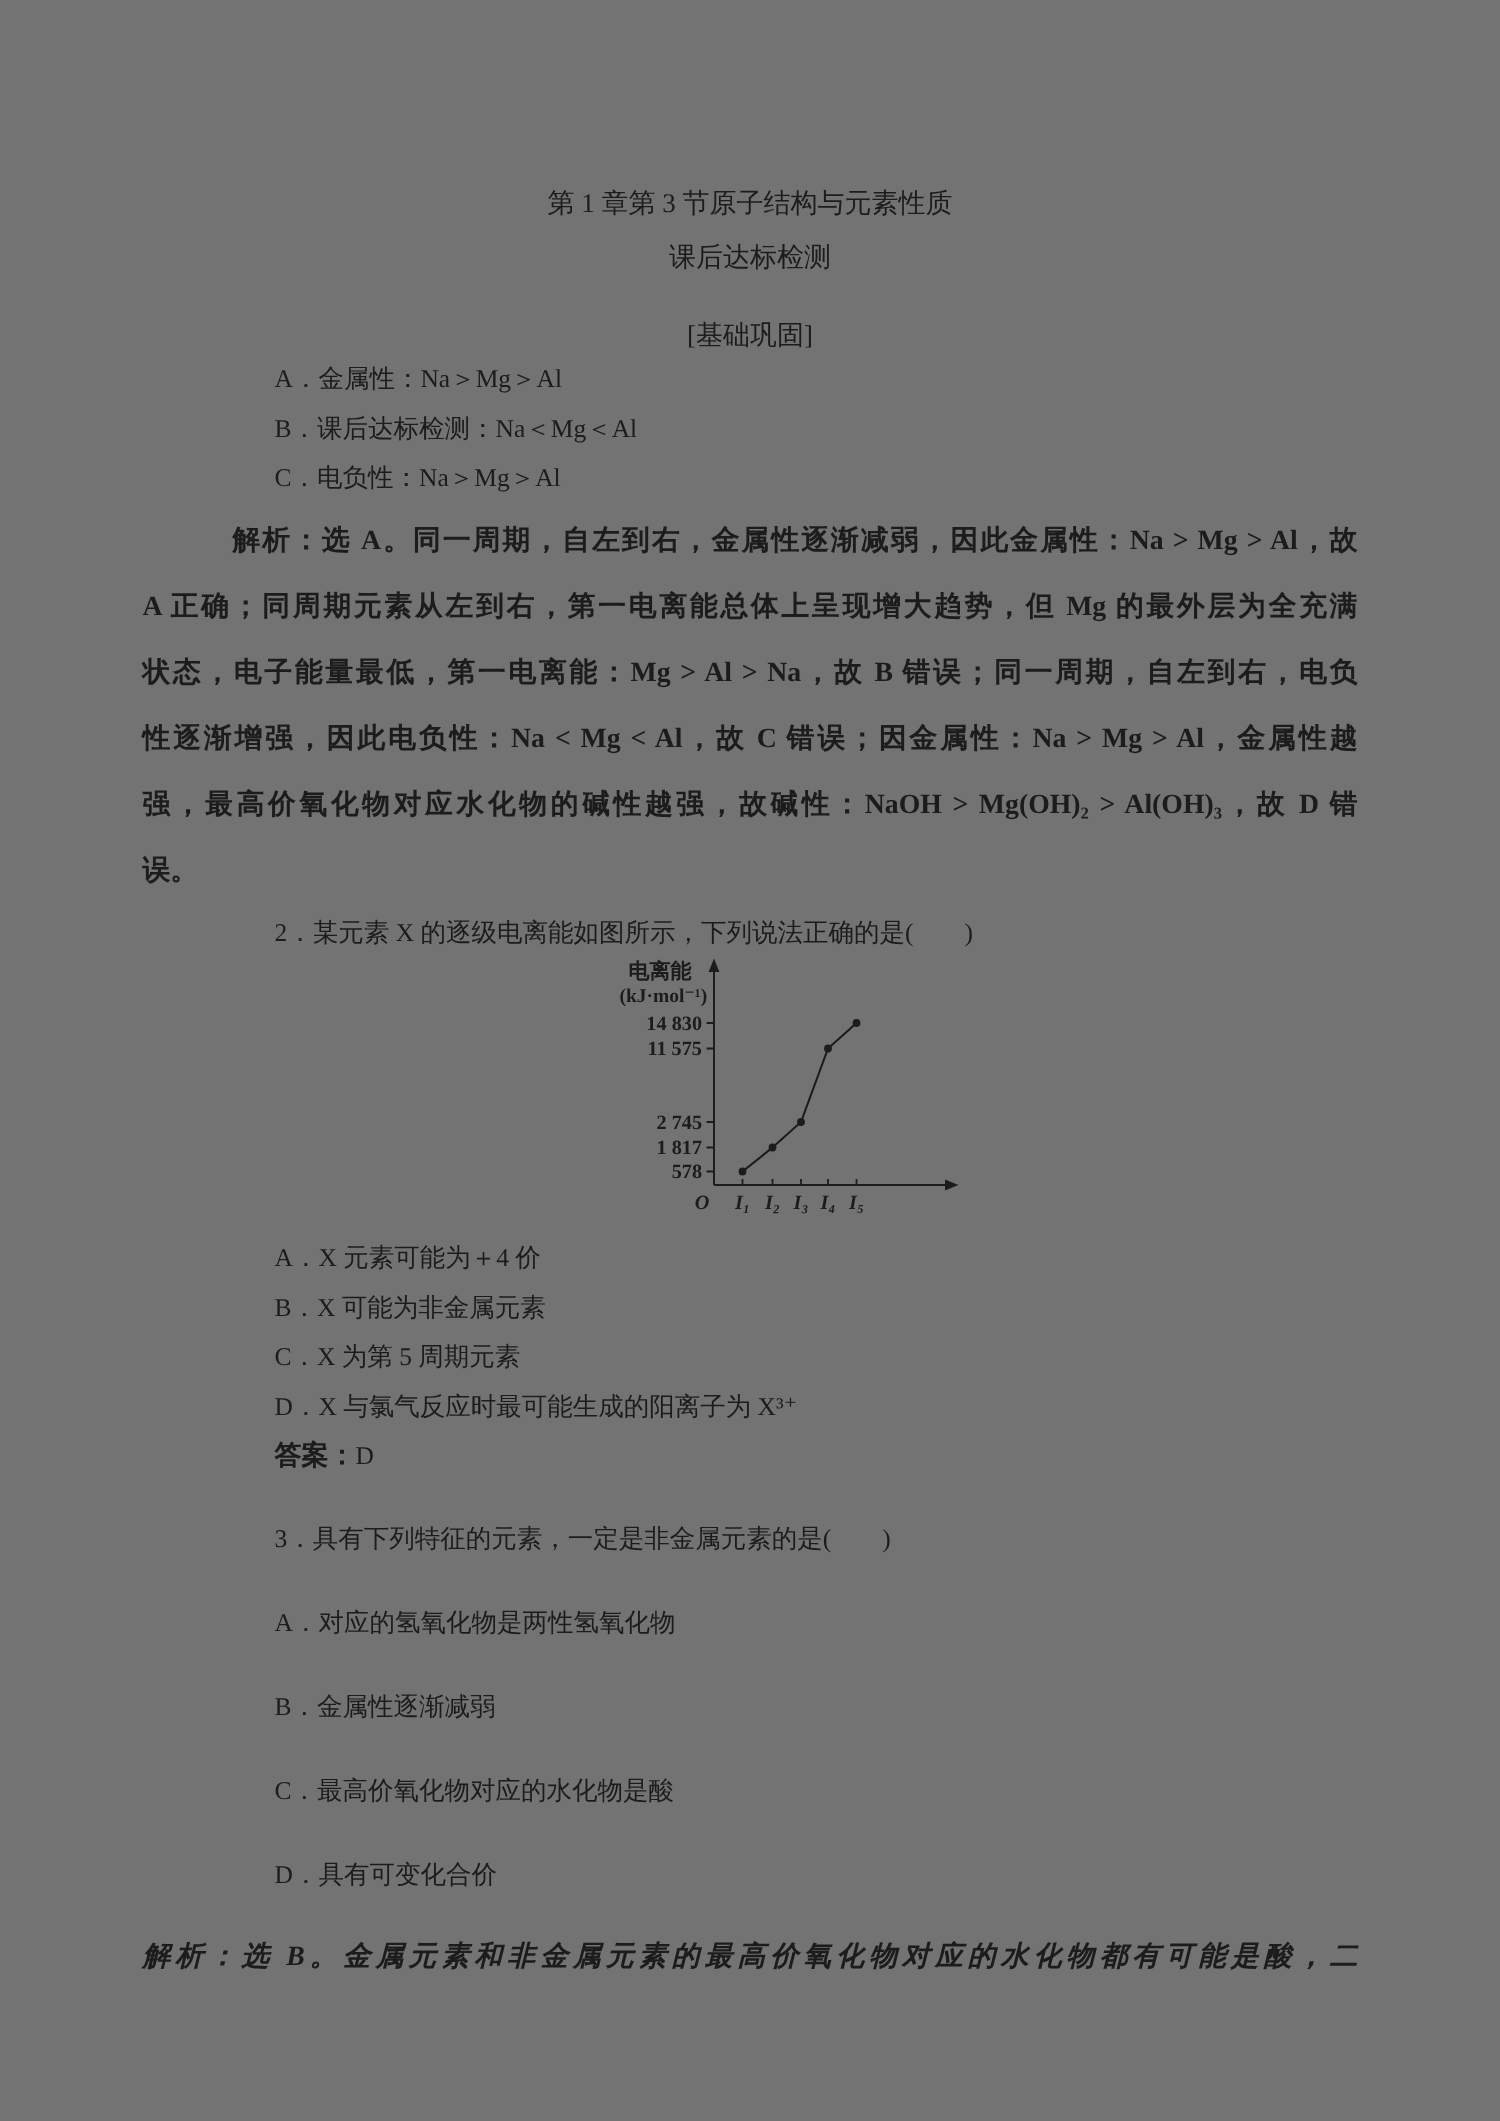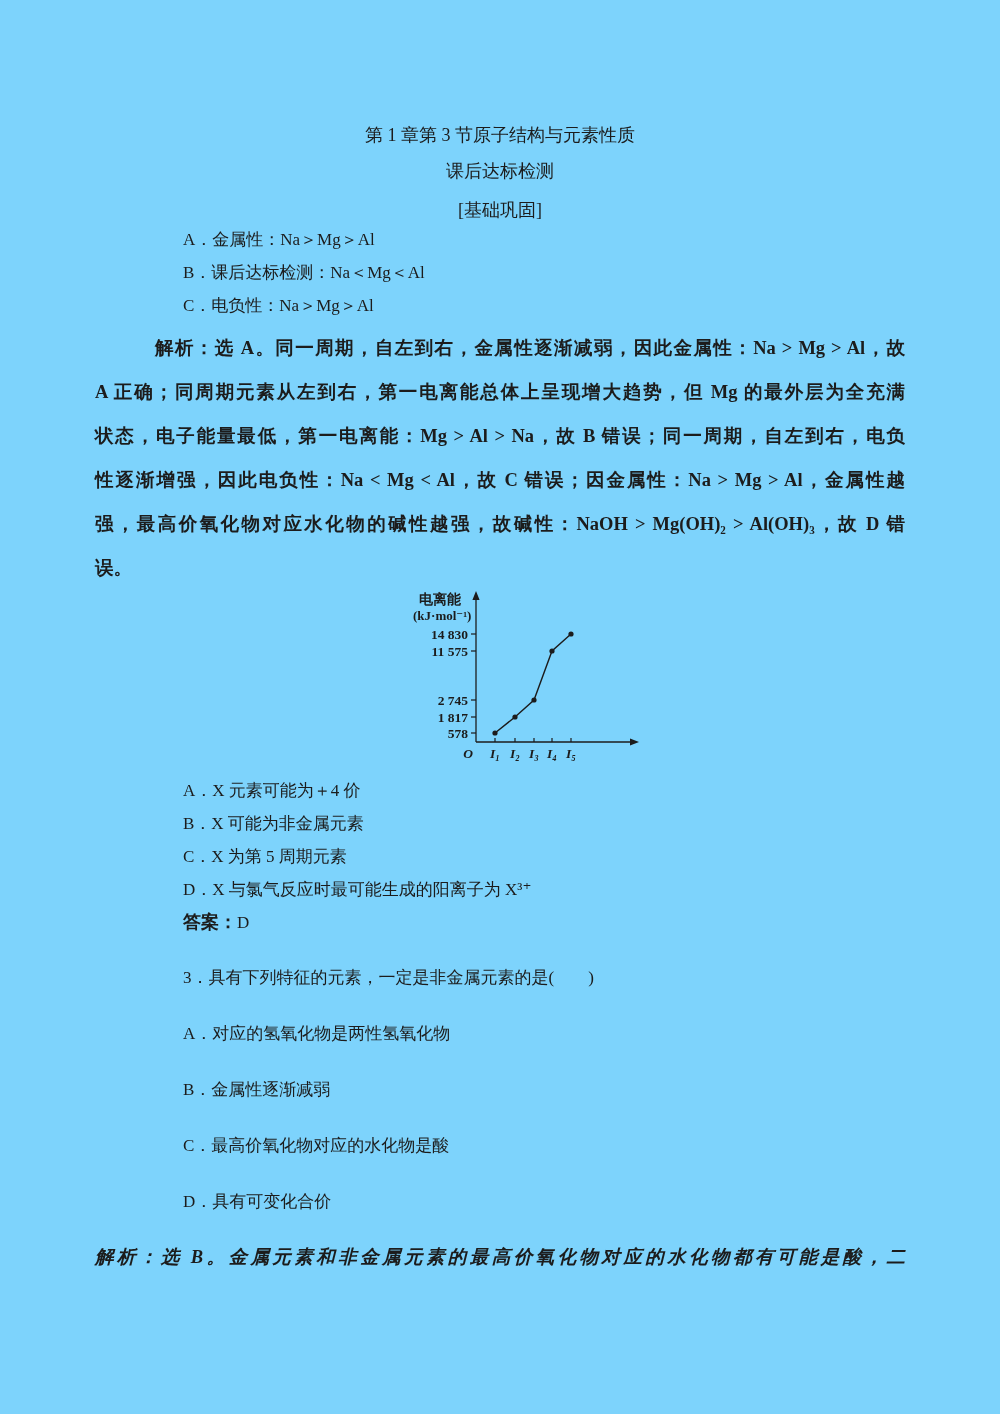--- a/index.html
+++ b/index.html
@@ -1,29 +1,29 @@
 <!DOCTYPE html>
 <html><head>
 <meta charset="utf-8">
 <style>
   * { margin: 0; padding: 0; box-sizing: border-box; }
   html, body { background: #ffffff; }
   .page {
     width: 1000px; height: 1414px;
-    background: #7dd3fc;
+    background: #737373;
     color: #1c1c1c;
     font-family: "Liberation Serif", "DejaVu Serif", serif;
     font-size: 17px;
     overflow: hidden;
   }
   .content { padding: 0 95px; }
   .t { text-align: center; line-height: 26px; font-size: 18px; }
   .t1 { padding-top: 122px; }
   .t2 { margin-top: 10px; }
-  .t3 { margin-top: 13px; }
+  .t3 { margin-top: 26px; }
   .qline { line-height: 33px; padding-left: 88px; }
   .qblock33 div { line-height: 33px; }
   .qblock34 div { line-height: 34px; margin-top: 22px; }
   .qblock33, .qblock34 { padding-left: 88px; }
   .exp {
     font-weight: 700;
     font-size: 18.5px;
     font-family: "Liberation Serif", "DejaVu Serif", serif;
   }
   .exp .ln {
@@ -63,20 +63,21 @@
 
     <div class="exp exp1">
       <div class="ln first">解析：选 A。同一周期，自左到右，金属性逐渐减弱，因此金属性：Na &gt; Mg &gt; Al，故</div>
       <div class="ln">A 正确；同周期元素从左到右，第一电离能总体上呈现增大趋势，但 Mg 的最外层为全充满</div>
       <div class="ln">状态，电子能量最低，第一电离能：Mg &gt; Al &gt; Na，故 B 错误；同一周期，自左到右，电负</div>
       <div class="ln">性逐渐增强，因此电负性：Na &lt; Mg &lt; Al，故 C 错误；因金属性：Na &gt; Mg &gt; Al，金属性越</div>
       <div class="ln">强，最高价氧化物对应水化物的碱性越强，故碱性：NaOH &gt; Mg(OH)₂ &gt; Al(OH)₃，故 D 错</div>
       <div class="ln last">误。</div>
     </div>
 
+    <div class="qline q2stem">2．某元素 X 的逐级电离能如图所示，下列说法正确的是(　　)</div>
 
     <div class="chart-wrap">
       <svg id="chart-svg" width="245" height="178" viewBox="0 0 245 178">
           <line x1="71" y1="152" x2="71" y2="8" stroke="#1c1c1c" stroke-width="1.3"></line>
           <line x1="71" y1="152" x2="226" y2="152" stroke="#1c1c1c" stroke-width="1.3"></line>
           <polygon points="71,1 67.4,10 74.6,10" fill="#1c1c1c"></polygon>
           <polygon points="234,152 225,148.4 225,155.6" fill="#1c1c1c"></polygon>
           <line x1="66" y1="143" x2="71" y2="143" stroke="#1c1c1c" stroke-width="1.2"></line>
           <text x="63" y="147.5" text-anchor="end" font-size="13.5" font-weight="700" font-family="&quot;Liberation Serif&quot;,&quot;DejaVu Serif&quot;,serif" fill="#1c1c1c">578</text>
           <line x1="66" y1="127" x2="71" y2="127" stroke="#1c1c1c" stroke-width="1.2"></line>

